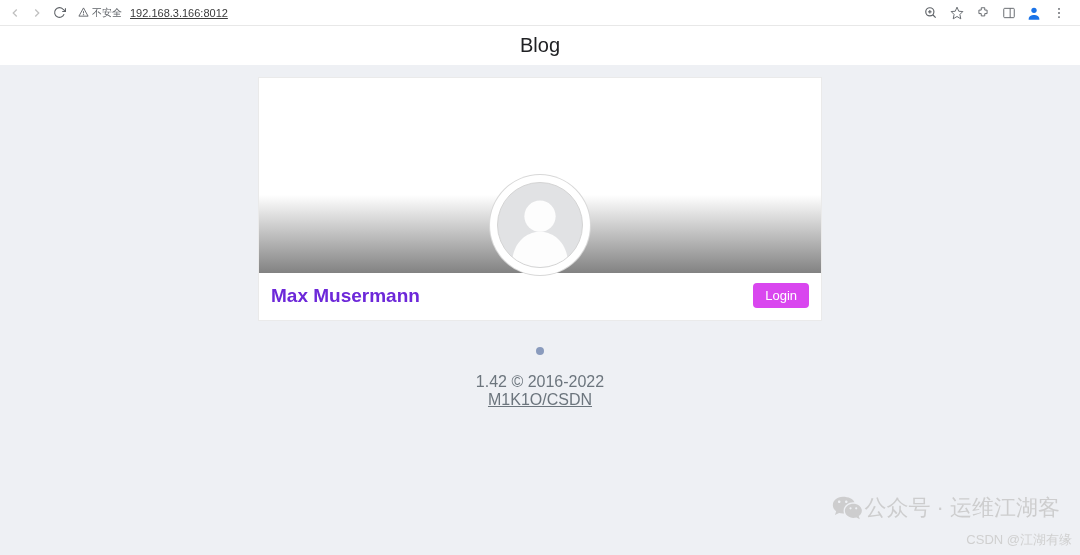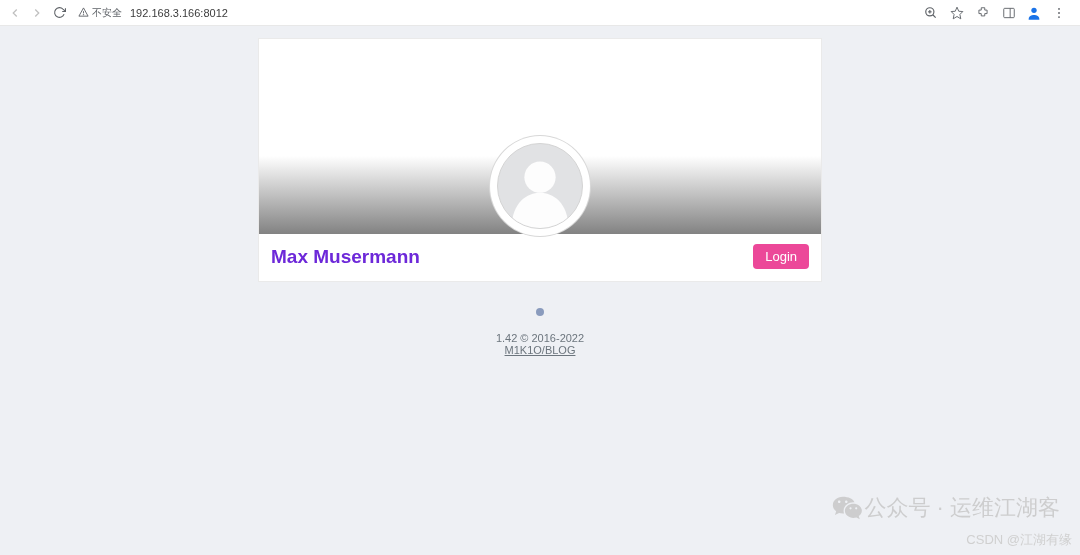--- a/index.html
+++ b/index.html
@@ -2,40 +2,40 @@
 <html><head>
   <meta charset="utf-8">
   <style>
     * { margin: 0; padding: 0; box-sizing: border-box; }
     body { font-family: Arial, sans-serif; background: #eef0f4; height: 555px; width: 1080px; overflow: hidden; position: relative; }
 
     .browser-bar { height: 26px; background: #fff; display: flex; align-items: center; padding: 0 6px; gap: 4px; border-bottom: 1px solid #e8e8e8; }
     .nav-btn { width: 18px; height: 18px; display: flex; align-items: center; justify-content: center; color: #5f6368; cursor: pointer; }
     .nav-btn.disabled { color: #c0c0c0; }
     .security-chip { display: flex; align-items: center; gap: 3px; font-size: 10px; color: #5f6368; margin-left: 6px; }
-    .url-area { font-size: 11px; color: #3c3c3c; margin-left: 4px; }
+    .url-area { font-size: 11px; color: #3c3c3c; margin-left: 4px; text-decoration: underline; }
     .browser-right { margin-left: auto; display: flex; align-items: center; gap: 8px; padding-right: 6px; }
     .right-icon { width: 18px; height: 18px; display: flex; align-items: center; justify-content: center; color: #5f6368; cursor: pointer; }
     .profile-dot { width: 16px; height: 16px; color: #1a73e8; }
 
     .page { height: calc(100% - 26px); overflow-y: auto; }
     .header { background: #fff; text-align: center; padding: 8px 0; font-size: 20px; font-weight: 400; color: #202124; }
 
     .card { width: 564px; margin: 12px auto 0; background: #fff; border: 1px solid #eaeaea; }
     .cover { height: 195px; position: relative; background: #fff; }
     .cover-gradient { position: absolute; left: 0; right: 0; bottom: 0; height: 78px; background: linear-gradient(to bottom, rgba(200,200,200,0) 0%, #828282 100%); }
     .avatar-wrap { position: absolute; left: 50%; transform: translateX(-50%); bottom: -2px; }
     .avatar-outer { width: 100px; height: 100px; border-radius: 50%; background: #fff; display: flex; align-items: center; justify-content: center; box-shadow: 0 0 0 1px #d8d8d8; }
     .avatar-inner { width: 86px; height: 86px; border-radius: 50%; background: #e1e2e4; display: flex; align-items: center; justify-content: center; overflow: hidden; border: 1px solid #d4d4d4; }
 
     .name-row { display: flex; align-items: center; justify-content: space-between; padding: 10px 12px 12px; }
     .name { font-size: 19px; font-weight: 700; color: #6d28d9; }
-    .login-btn { background: #ec4899; color: #fff; border: none; border-radius: 4px; padding: 5px 12px; font-size: 13px; cursor: pointer; }
+    .login-btn { background: #d946ef; color: #fff; border: none; border-radius: 4px; padding: 5px 12px; font-size: 13px; cursor: pointer; }
 
-    .footer { text-align: center; margin-top: 26px; color: #6c757d; font-size: 11px; }
+    .footer { text-align: center; margin-top: 26px; color: #6c757d; font-size: 16px; }
     .spinner-dot { width: 8px; height: 8px; border-radius: 50%; background: #8a9bbd; display: inline-block; margin-bottom: 14px; }
     .footer-link { text-decoration: underline; color: #6c757d; }
 
     .wechat-watermark { position: absolute; right: 20px; bottom: 30px; display: flex; align-items: center; gap: 0; color: #c8c8c8; font-size: 22px; font-weight: 400; opacity: 0.85; pointer-events: none; }
     .csdn-watermark { position: absolute; right: 8px; bottom: 6px; font-size: 13px; color: #d0d0d0; pointer-events: none; }
   </style>
 </head>
 <body>
 
 <div class="browser-bar">
@@ -99,20 +99,21 @@
       <svg width="14" height="14" viewBox="0 0 24 24" fill="currentColor">
           <circle cx="12" cy="5" r="1.6"></circle>
           <circle cx="12" cy="12" r="1.6"></circle>
           <circle cx="12" cy="19" r="1.6"></circle>
         </svg>
     </div>
   </div>
 </div>
 
 <div class="page">
+  <div class="header">Blog</div>
 
   <div class="card">
     <div class="cover">
       <div class="cover-gradient"></div>
       <div class="avatar-wrap">
         <div class="avatar-outer">
           <div class="avatar-inner">
             <svg width="86" height="86" viewBox="0 0 86 86">
               <circle cx="43" cy="34" r="16" fill="#fdfdfd"></circle>
               <path d="M14 86 C14 60 30 50 43 50 C56 50 72 60 72 86 Z" fill="#fdfdfd"></path>
@@ -123,21 +124,21 @@
     </div>
     <div class="name-row">
       <div class="name">Max Musermann</div>
       <button class="login-btn">Login</button>
     </div>
   </div>
 
   <div class="footer">
     <div><span class="spinner-dot"></span></div>
     <div>1.42 © 2016-2022</div>
-    <div><a class="footer-link" href="#">M1K1O/BLOG</a></div>
+    <div><a class="footer-link" href="#">M1K1O/CSDN</a></div>
   </div>
 </div>
 
 <div class="wechat-watermark">
   <svg width="34" height="34" viewBox="0 0 48 48" fill="#c8c8c8">
     <path d="M18 8C10 8 4 13 4 20c0 3.5 1.8 6.6 4.7 8.7L7 34l5.8-3c1.6.4 3.3.7 5.2.7.6 0 1.2 0 1.8-.1-.4-1.1-.6-2.3-.6-3.6 0-6.6 6.3-12 14-12 .5 0 1 0 1.5.1C32.9 11 26.1 8 18 8zm-5 9c-1 0-1.8-.8-1.8-1.8S12 13.4 13 13.4s1.8.8 1.8 1.8S14 17 13 17zm10 0c-1 0-1.8-.8-1.8-1.8s.8-1.8 1.8-1.8 1.8.8 1.8 1.8S24 17 23 17z"></path>
     <path d="M33 18c-6.6 0-12 4.5-12 10s5.4 10 12 10c1.5 0 3-.2 4.3-.6l4.7 2.4-1.4-4.4c2.6-1.8 4.4-4.5 4.4-7.4 0-5.5-5.4-10-12-10zm-4 8c-.8 0-1.5-.7-1.5-1.5s.7-1.5 1.5-1.5 1.5.7 1.5 1.5-.7 1.5-1.5 1.5zm8 0c-.8 0-1.5-.7-1.5-1.5s.7-1.5 1.5-1.5 1.5.7 1.5 1.5-.7 1.5-1.5 1.5z"></path>
   </svg>
   <span>公众号 · 运维江湖客</span>
 </div>

